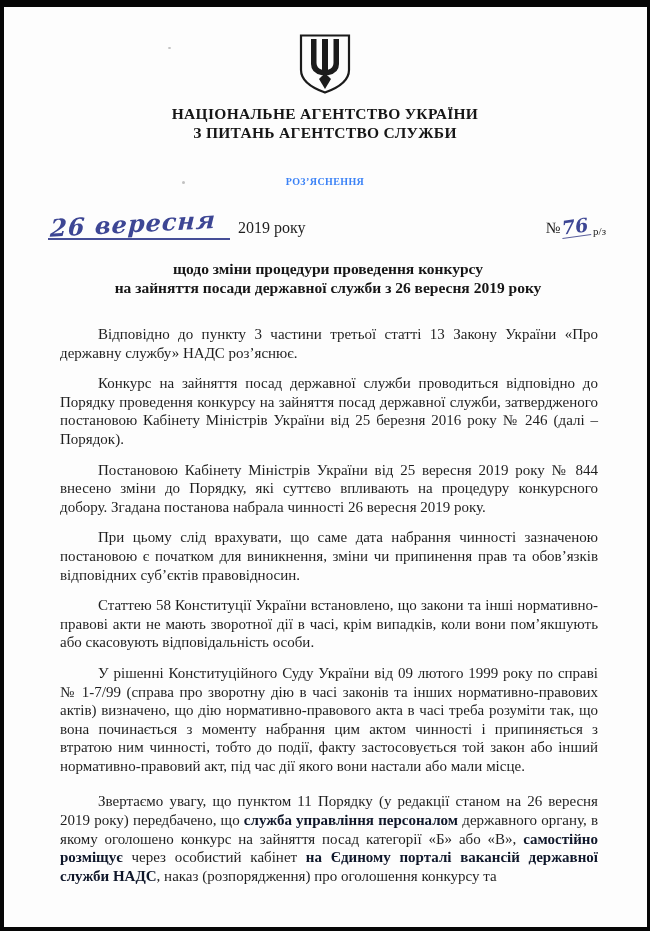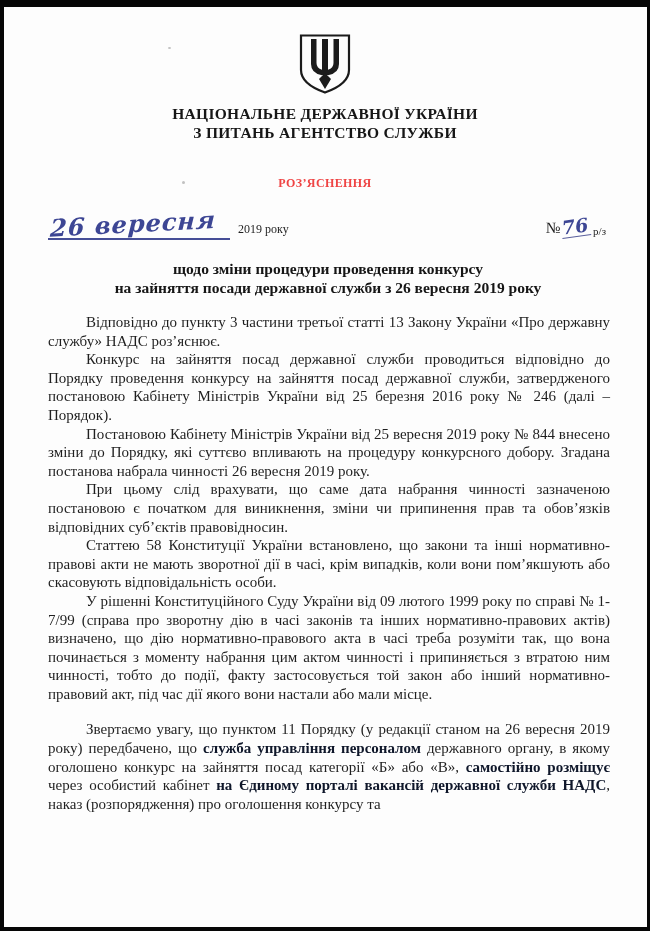--- a/index.html
+++ b/index.html
@@ -30,21 +30,21 @@
   }
   .agency {
     position:absolute; top:104px; left:0; right:0;
     text-align:center; font-weight:bold;
     font-size:15.5px; line-height:19px; letter-spacing:.3px;
     color:#161616;
   }
   .doc-title {
     position:absolute; top:176px; left:0; right:0;
     text-align:center; font-weight:bold;
-    font-size:12px; letter-spacing:.4px; color:#ef4444;
+    font-size:10px; letter-spacing:.4px; color:#3b82f6;
   }
   .date-row {
     position:absolute; top:194px; left:48px; right:44px; height:46px;
     display:flex; justify-content:space-between; align-items:flex-end;
   }
   .date-left { display:flex; align-items:flex-end; }
   .hw {
     font-family:"DejaVu Serif","Liberation Serif",serif;
     font-style:italic; font-weight:bold; color:#3d4694;
   }
@@ -53,21 +53,21 @@
     font-size:24px; line-height:26px;
     transform:rotate(-3deg) skewX(-6deg);
     letter-spacing:1px;
     padding:0 14px 1px 2px;
   }
   .hw-date-wrap {
     display:inline-block;
     border-bottom:2px solid #464e97;
     margin-right:8px;
   }
-  .date-printed { font-size:12px; padding-bottom:3px; }
+  .date-printed { font-size:16px; padding-bottom:3px; }
   .number-group { display:flex; align-items:flex-end; padding-bottom:3px; }
   .number-sign { font-size:15.5px; }
   .hw-number {
     display:inline-block;
     font-size:19px; line-height:18px;
     transform:rotate(-8deg);
     border-bottom:1.5px solid #5a5f9c;
     margin:0 3px 0 0; padding:0 2px 1px 1px;
   }
   .number-suffix { font-size:11px; }
@@ -76,21 +76,21 @@
     position:absolute; top:260px; left:0; right:0;
     text-align:center; font-weight:bold;
     font-size:15.5px; line-height:18.5px; color:#161616;padding-left:6px;
   }
 
   .doc-body {
     position:absolute; top:313px; left:48px; width:562px;
     font-size:15px; line-height:18.6px;
     text-align:justify;
   }
-  .para { margin:0; text-indent:38px; }
+  .para { margin:12px; text-indent:38px; }
   .para.spaced { margin-top:17px; }
   .para b { color:#0f172a; }
 </style>
 </head>
 <body>
 
 <div class="page">
 
   <div class="edge edge-top"></div>
   <div class="edge edge-left"></div>
@@ -105,21 +105,21 @@
       <g fill="#1b1b1b">
         <path d="M25 6 h6 v36 h-6 z"></path>
         <path d="M14 6 h5.5 v24 q0 5 5.5 6.8 v5.4 q-11 -1.8 -11 -11.2 z"></path>
         <path d="M36.5 6 h5.5 v25 q0 9.4 -11 11.2 v-5.4 q5.5 -1.8 5.5 -6.8 z"></path>
         <path d="M28 40 l6 6 -6 10 -6 -10 z"></path>
       </g>
     </svg>
   </div>
 
   <div class="agency">
-    <div>НАЦІОНАЛЬНЕ ДЕРЖАВНОЇ УКРАЇНИ</div>
+    <div>НАЦІОНАЛЬНЕ АГЕНТСТВО УКРАЇНИ</div>
     <div>З ПИТАНЬ АГЕНТСТВО СЛУЖБИ</div>
   </div>
 
   <div class="doc-title">РОЗ’ЯСНЕННЯ</div>
 
   <div class="date-row">
     <div class="date-left">
       <span class="hw-date-wrap"><span class="hw hw-date">26 вересня</span></span>
       <span class="date-printed">2019 року</span>
     </div>

